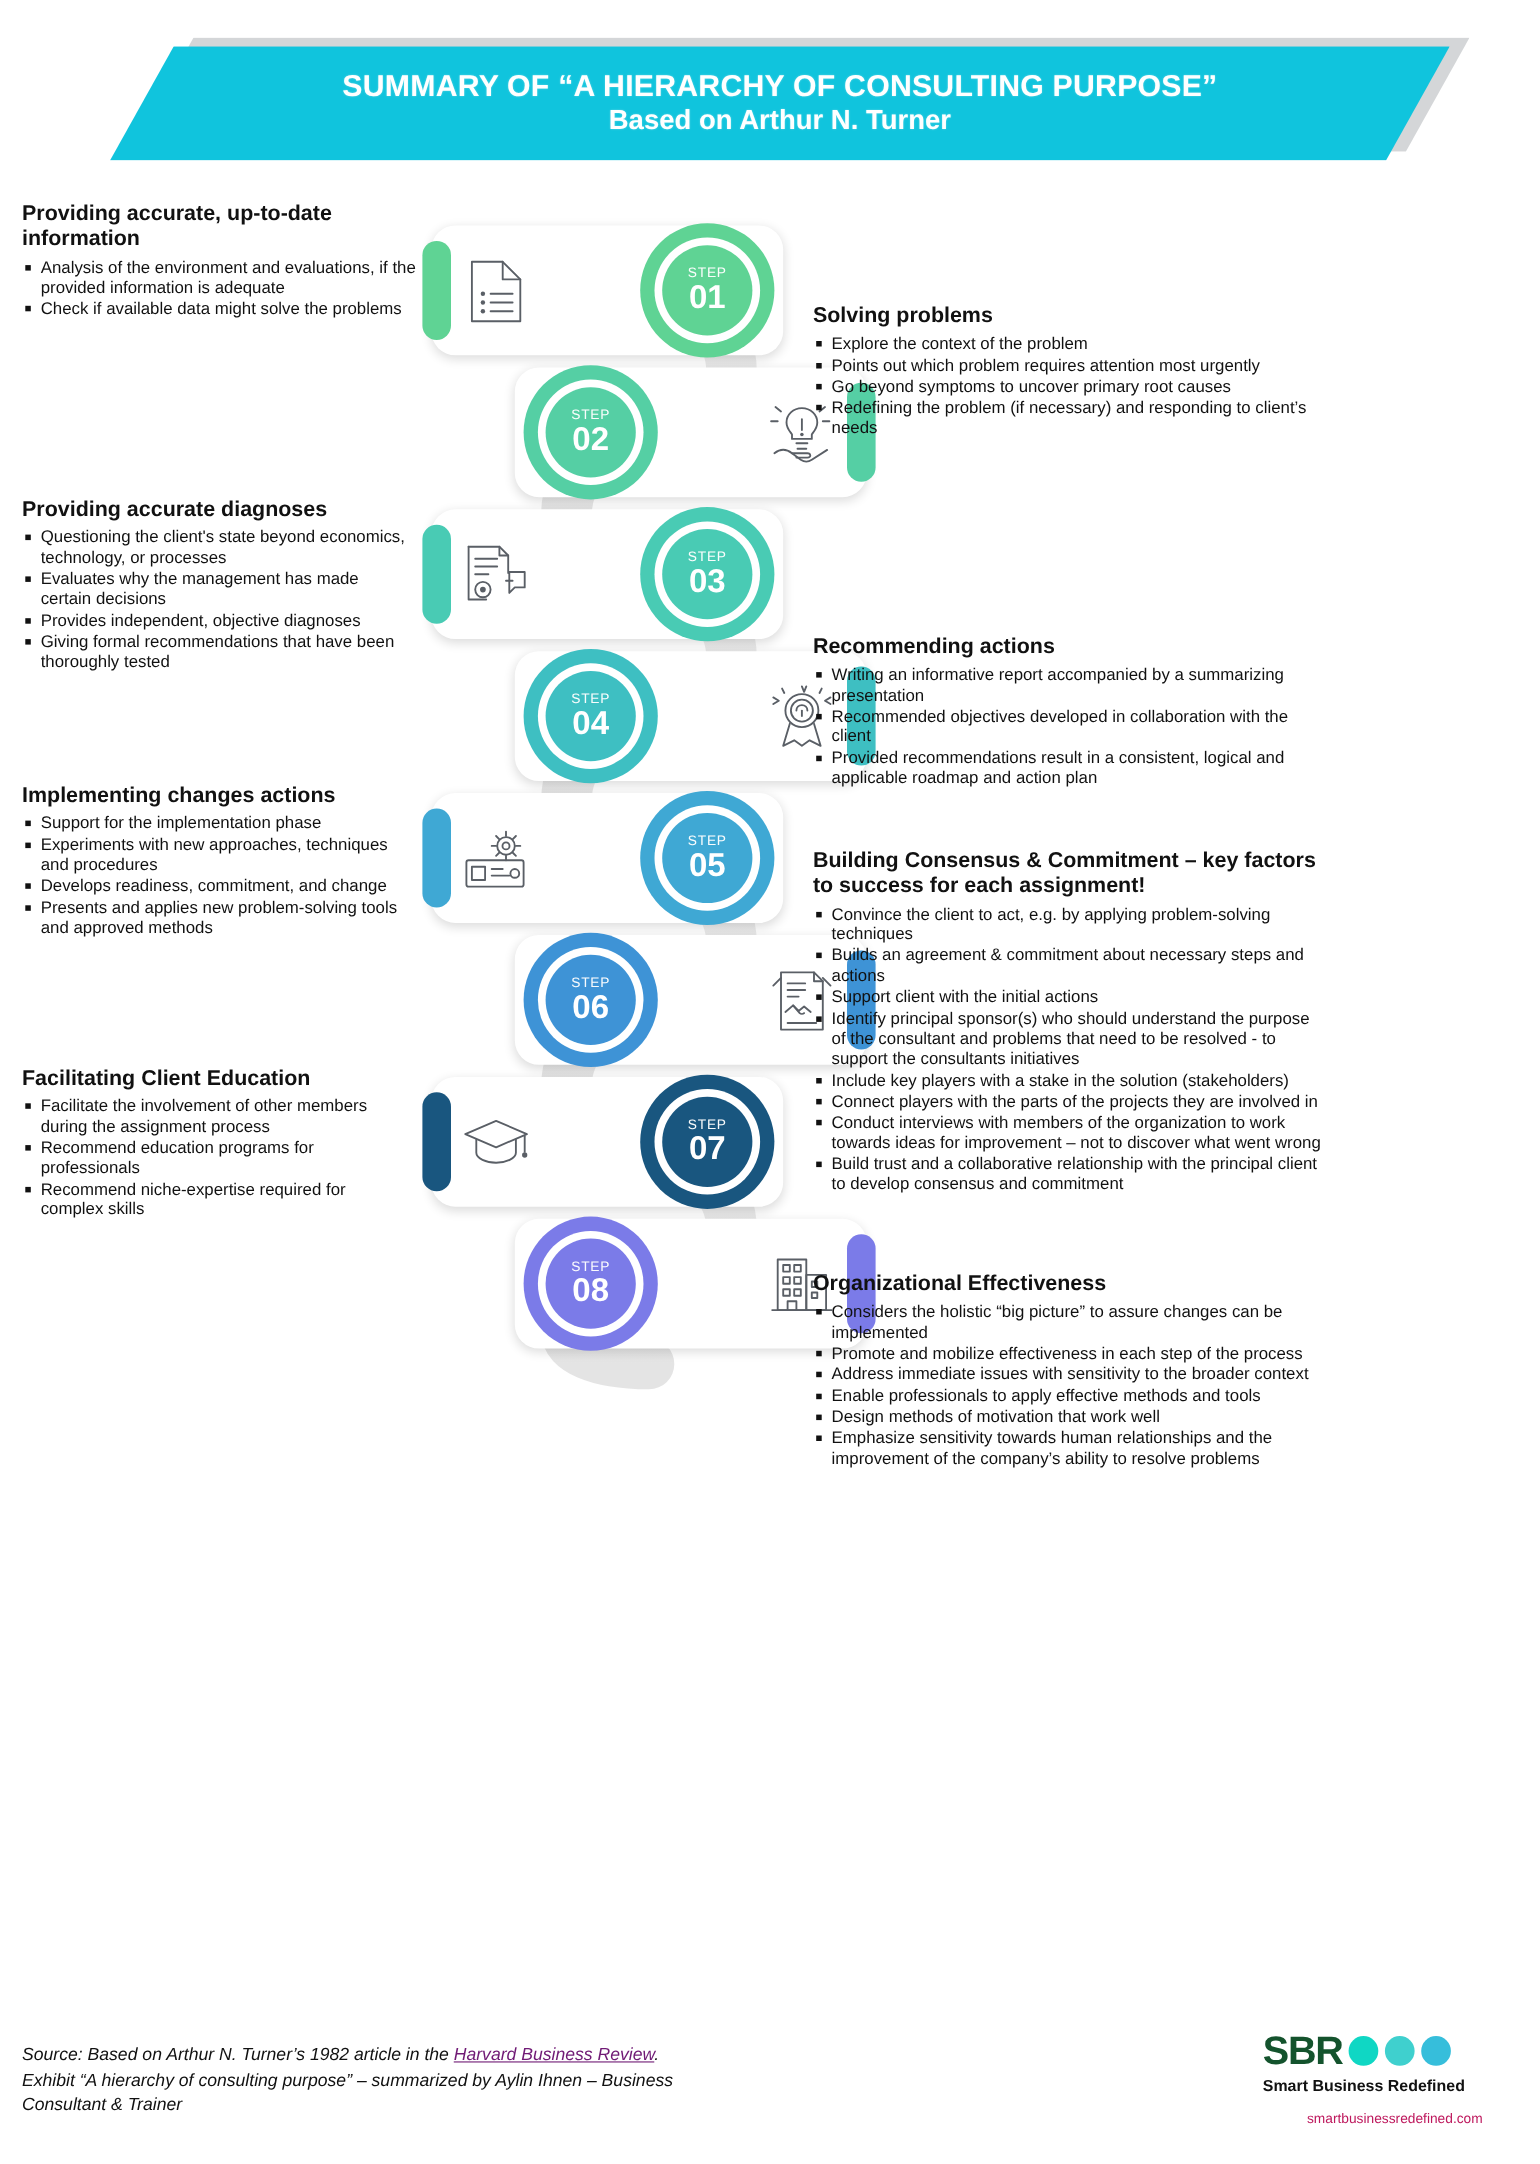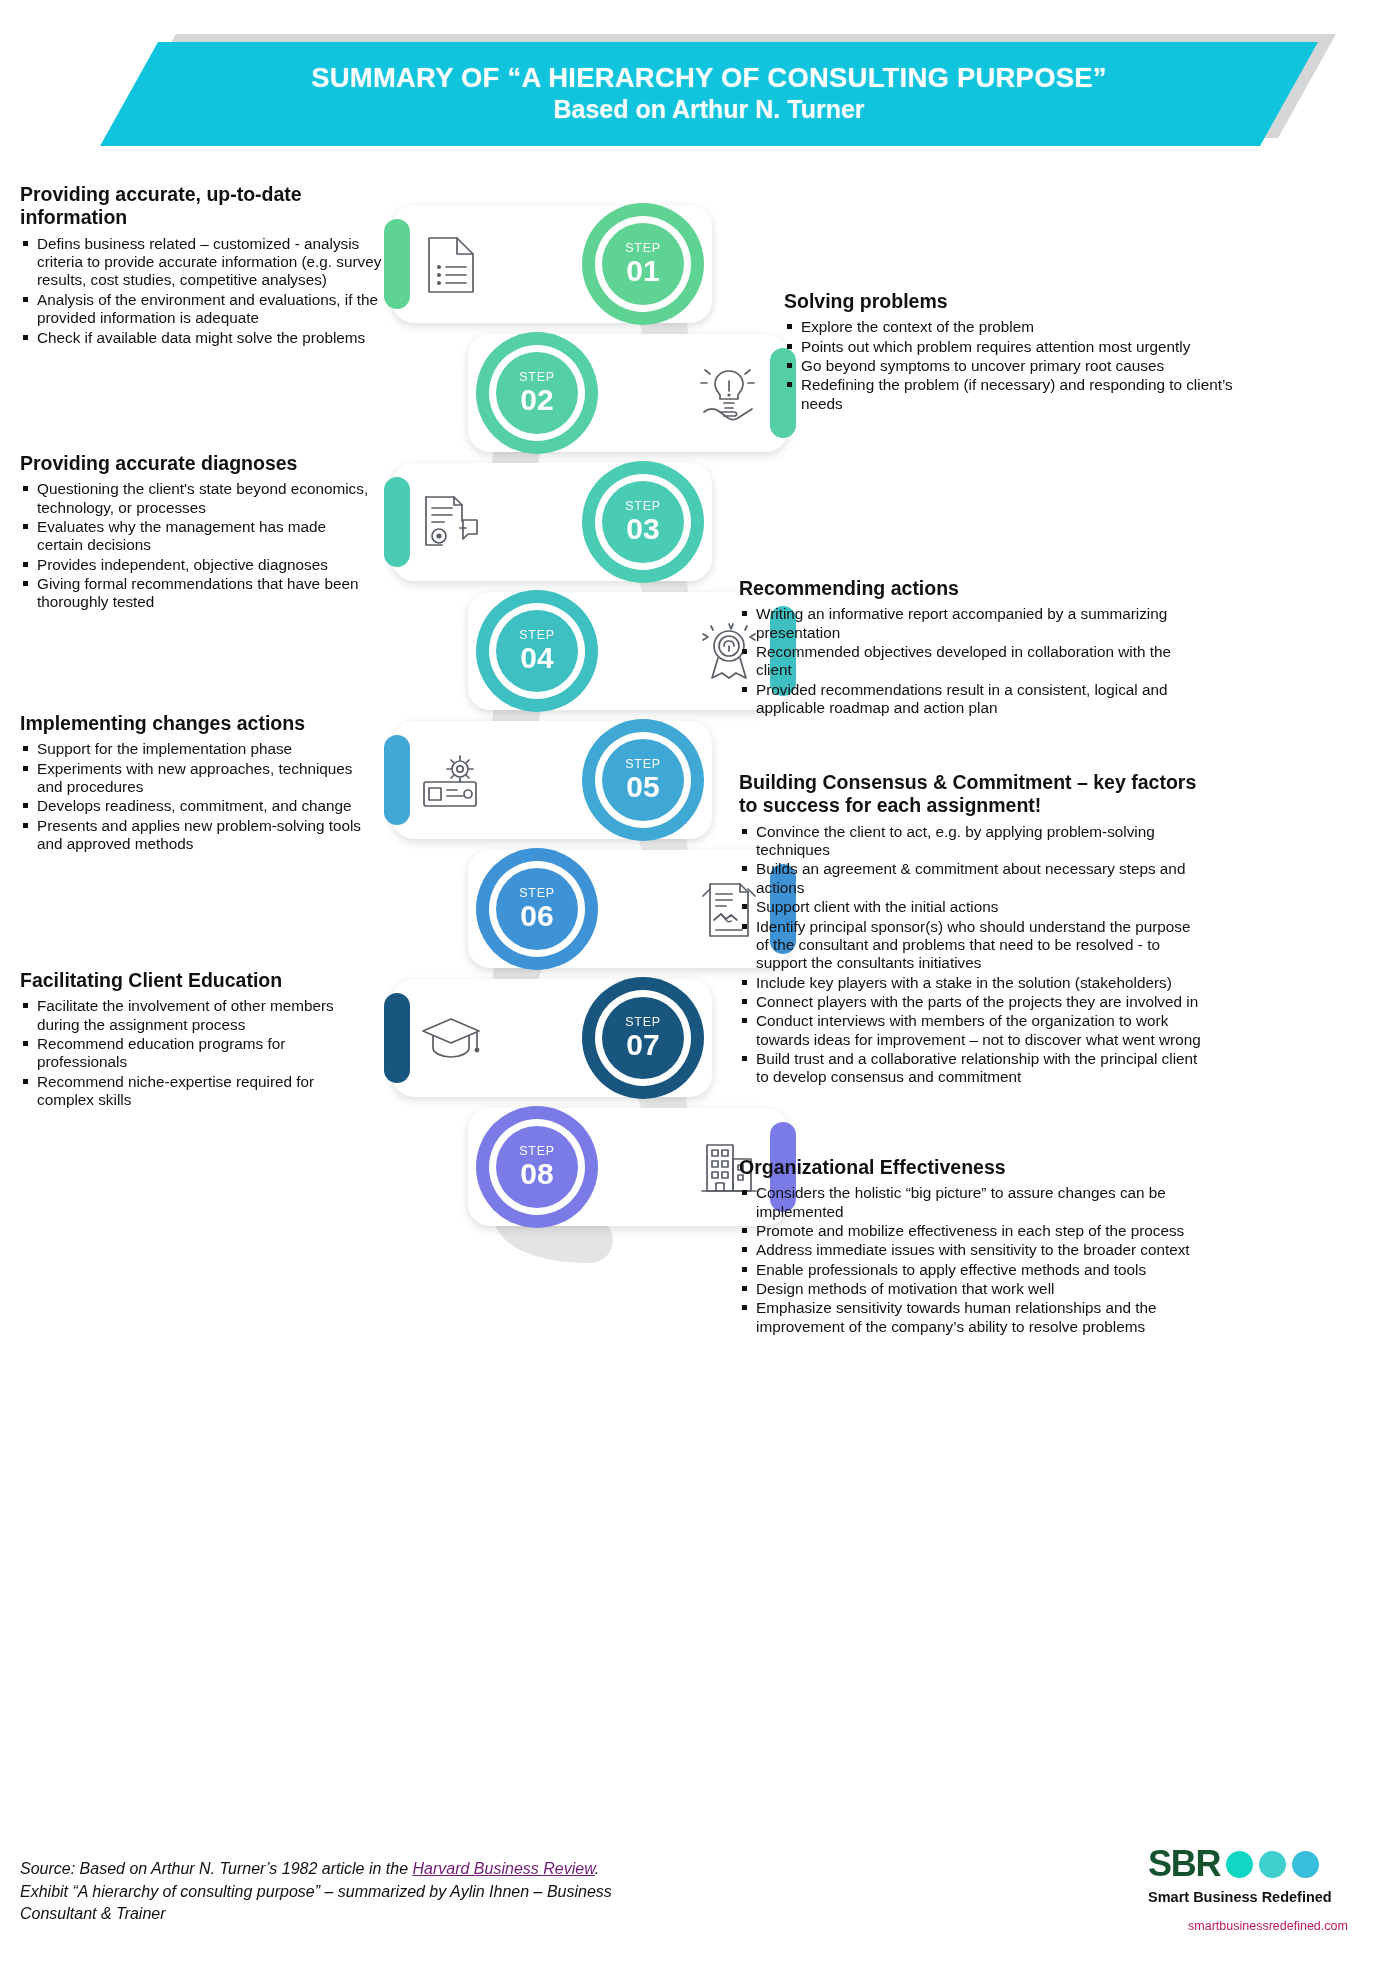--- a/index.html
+++ b/index.html
@@ -330,21 +330,20 @@
           <div class="s-word">STEP</div>
           <div class="s-num">08</div>
         </div>
       </div>
     </div>
   </div>
 
 <div class="tblock" style="left:20px;top:183px;width:370px;">
   <h3>Providing accurate, up-to-date information</h3>
   <ul>
-      <li>Defins business related – customized - analysis criteria to provide accurate information (e.g. survey results, cost studies, competitive analyses)</li>
       <li>Analysis of the environment and evaluations, if the provided information is adequate</li>
       <li>Check if available data might solve the problems</li>
     </ul>
 </div>
 <div class="tblock" style="left:20px;top:452px;width:350px;">
   <h3>Providing accurate diagnoses</h3>
   <ul>
       <li>Questioning the client's state beyond economics, technology, or processes</li>
       <li>Evaluates why the management has made certain decisions</li>
       <li>Provides independent, objective diagnoses</li>
@@ -362,21 +361,21 @@
 </div>
 <div class="tblock" style="left:20px;top:969px;width:345px;">
   <h3>Facilitating Client Education</h3>
   <ul>
       <li>Facilitate the involvement of other members during the assignment process</li>
       <li>Recommend education programs for professionals</li>
       <li>Recommend niche-expertise required for complex skills</li>
     </ul>
 </div>
 
-<div class="tblock" style="left:739px;top:290px;width:462px;margin-left:45px;">
+<div class="tblock" style="left:739px;top:276px;width:462px;">
   <h3>Solving problems</h3>
   <ul>
       <li>Explore the context of the problem</li>
       <li>Points out which problem requires attention most urgently</li>
       <li>Go beyond symptoms to uncover primary root causes</li>
       <li>Redefining the problem (if necessary) and responding to client’s needs</li>
     </ul>
 </div>
 <div class="tblock" style="left:739px;top:577px;width:440px;">
   <h3>Recommending actions</h3>

